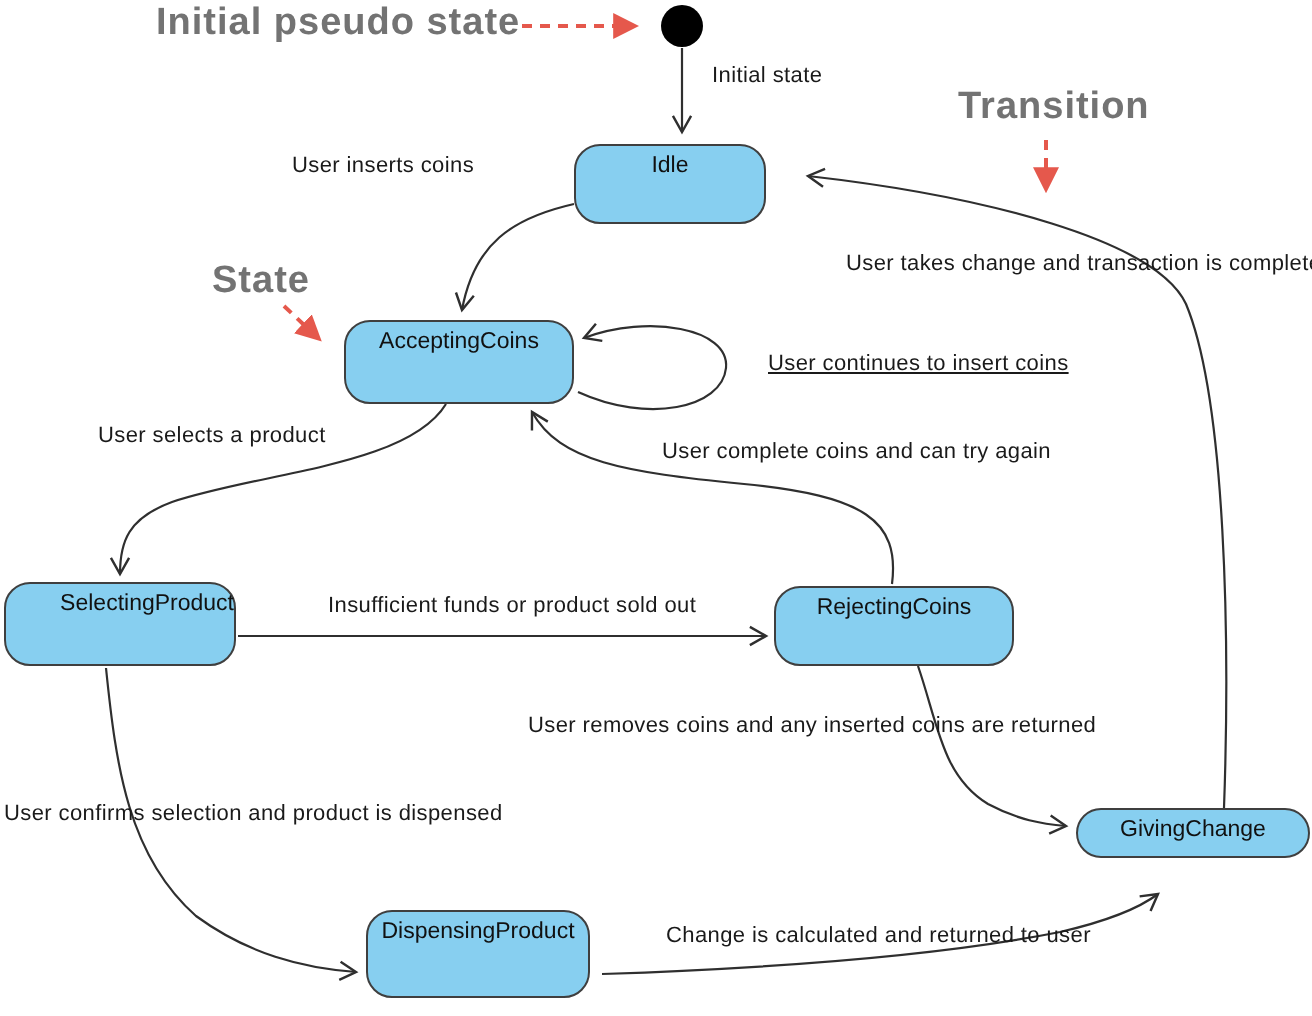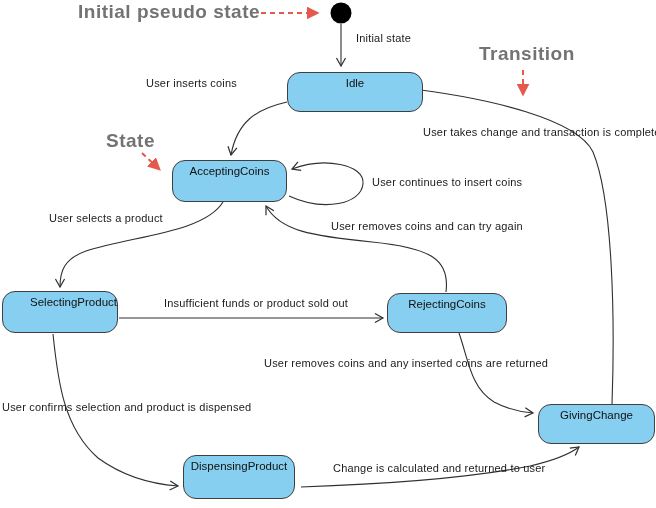--- a/index.html
+++ b/index.html
@@ -64,31 +64,31 @@
     <path d="M459,333 C469,362 471,388 494,402 C509,410 521,412 533,413" fill="none" stroke="#2f2f2f" stroke-width="1.1" marker-end="url(#vhead)"></path>
     <path d="M53,334 C58,383 64,428 98,458 C124,477 151,484 178,486" fill="none" stroke="#2f2f2f" stroke-width="1.1" marker-end="url(#vhead)"></path>
     <path d="M301,487 C390,484 470,478 530,466 C556,460 571,453 579,447" fill="none" stroke="#2f2f2f" stroke-width="1.1" marker-end="url(#vhead)"></path>
     <path d="M612,404 C615,320 613,200 593,152 C578,120 492,98 404,88" fill="none" stroke="#2f2f2f" stroke-width="1.1" marker-end="url(#vhead)"></path>
 
     <line x1="261" y1="13" x2="317" y2="13" stroke="#e5584c" stroke-width="2" stroke-dasharray="5,4" marker-end="url(#rhead)"></line>
     <line x1="523" y1="70" x2="523" y2="94" stroke="#e5584c" stroke-width="2" stroke-dasharray="5,4" marker-end="url(#rhead)"></line>
     <line x1="142" y1="153" x2="159" y2="169" stroke="#e5584c" stroke-width="2" stroke-dasharray="5,4" marker-end="url(#rhead)"></line>
   </svg>
 
-  <div class="state" style="left:287px;top:72px;width:136px;height:40px;text-align:center;">Idle</div>
+  <div class="state" style="left:287px;top:72px;width:96px;height:40px;text-align:center;">Idle</div>
   <div class="state" style="left:172px;top:160px;width:115px;height:42px;">AcceptingCoins</div>
   <div class="state" style="left:2px;top:291px;width:116px;height:42px;text-align:right;">SelectingProduct</div>
   <div class="state" style="left:387px;top:293px;width:120px;height:40px;">RejectingCoins</div>
-  <div class="state" style="left:538px;top:404px;width:117px;height:40px;">GivingChange</div>
+  <div class="state" style="left:538px;top:404px;width:117px;height:25px;">GivingChange</div>
   <div class="state" style="left:183px;top:455px;width:112px;height:44px;">DispensingProduct</div>
 
   <div class="tlabel" style="left:356px;top:32px;">Initial state</div>
   <div class="tlabel" style="left:146px;top:77px;">User inserts coins</div>
-  <div class="tlabel" style="left:372px;top:176px;">User continues to insert coins</div>
-  <div class="tlabel" style="left:331px;top:220px;">User removes coins and can try again</div>
+  <div class="tlabel" style="left:384px;top:176px;text-decoration:underline;">User continues to insert coins</div>
+  <div class="tlabel" style="left:331px;top:220px;">User complete coins and can try again</div>
   <div class="tlabel" style="left:49px;top:212px;">User selects a product</div>
   <div class="tlabel" style="left:164px;top:297px;">Insufficient funds or product sold out</div>
   <div class="tlabel" style="left:264px;top:357px;">User removes coins and any inserted coins are returned</div>
   <div class="tlabel" style="left:333px;top:462px;">Change is calculated and returned to user</div>
   <div class="tlabel" style="left:2px;top:401px;">User confirms selection and product is dispensed</div>
   <div class="tlabel" style="left:423px;top:126px;">User takes change and transaction is complete</div>
 
   <div class="annot" style="left:78px;top:1px;">Initial pseudo state</div>
   <div class="annot" style="left:479px;top:43px;">Transition</div>
   <div class="annot" style="left:106px;top:130px;">State</div>

